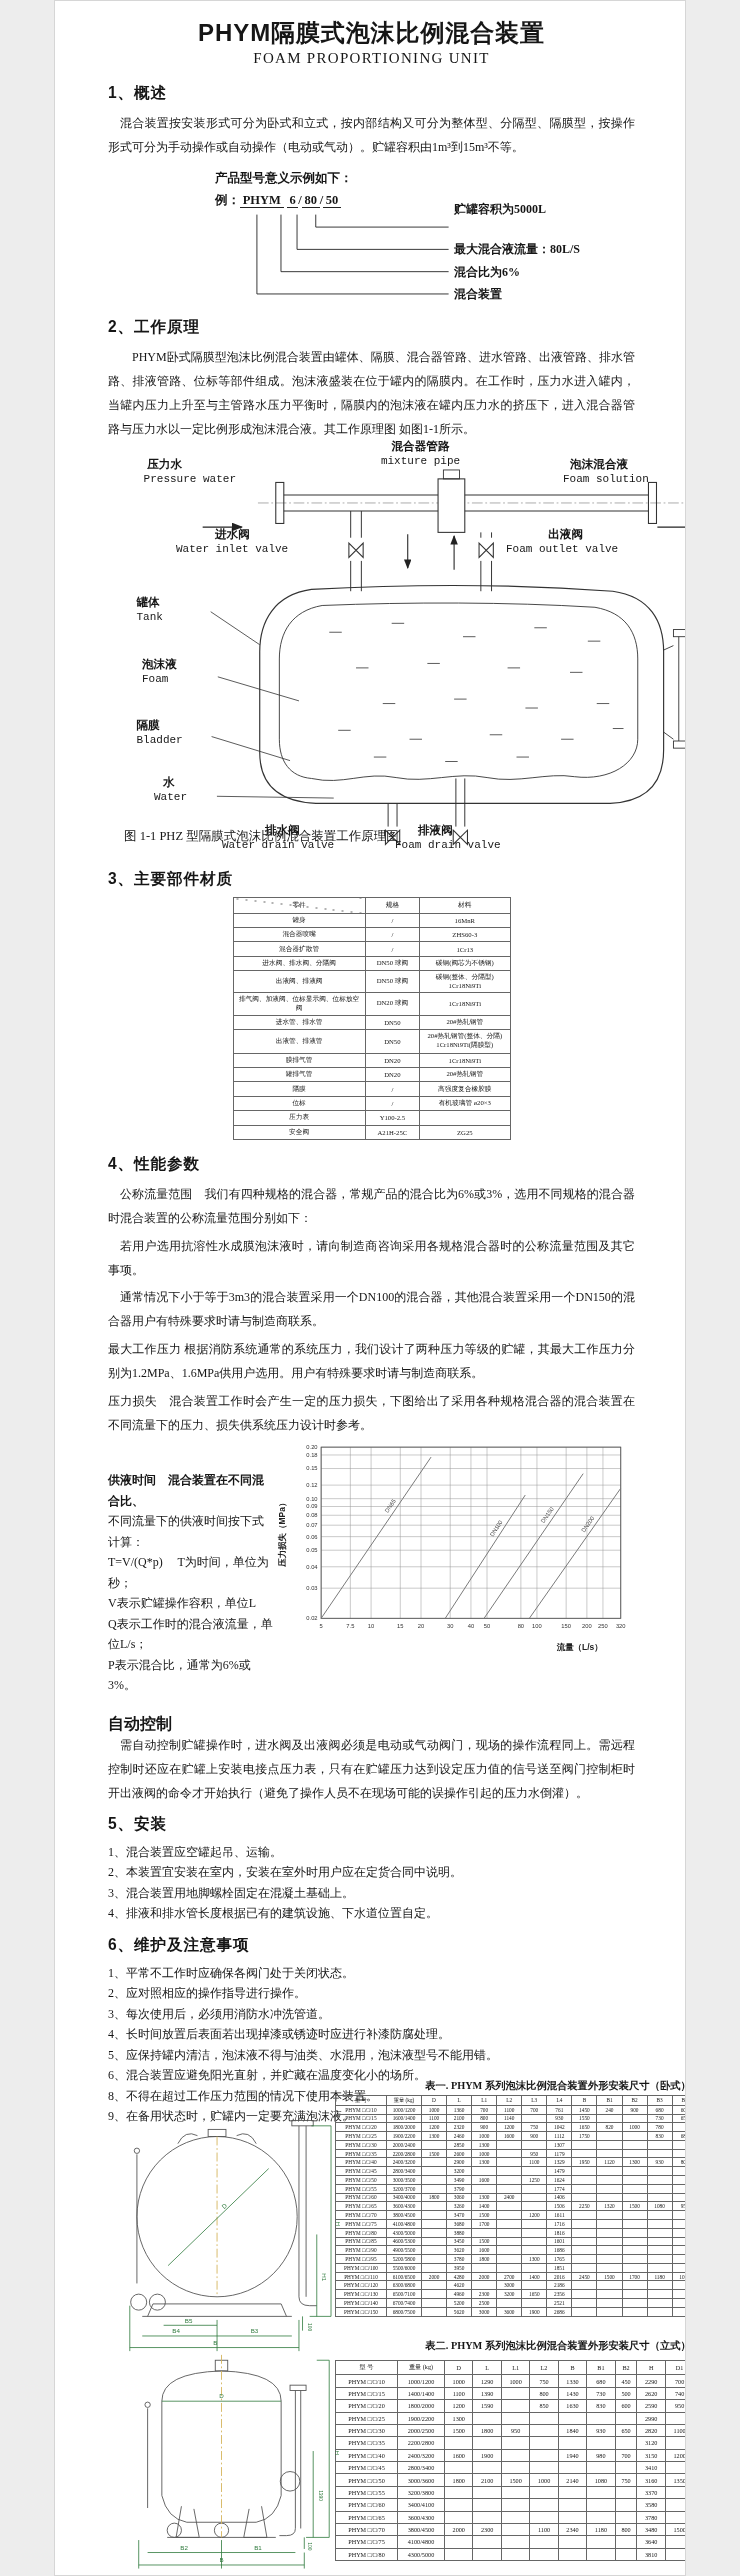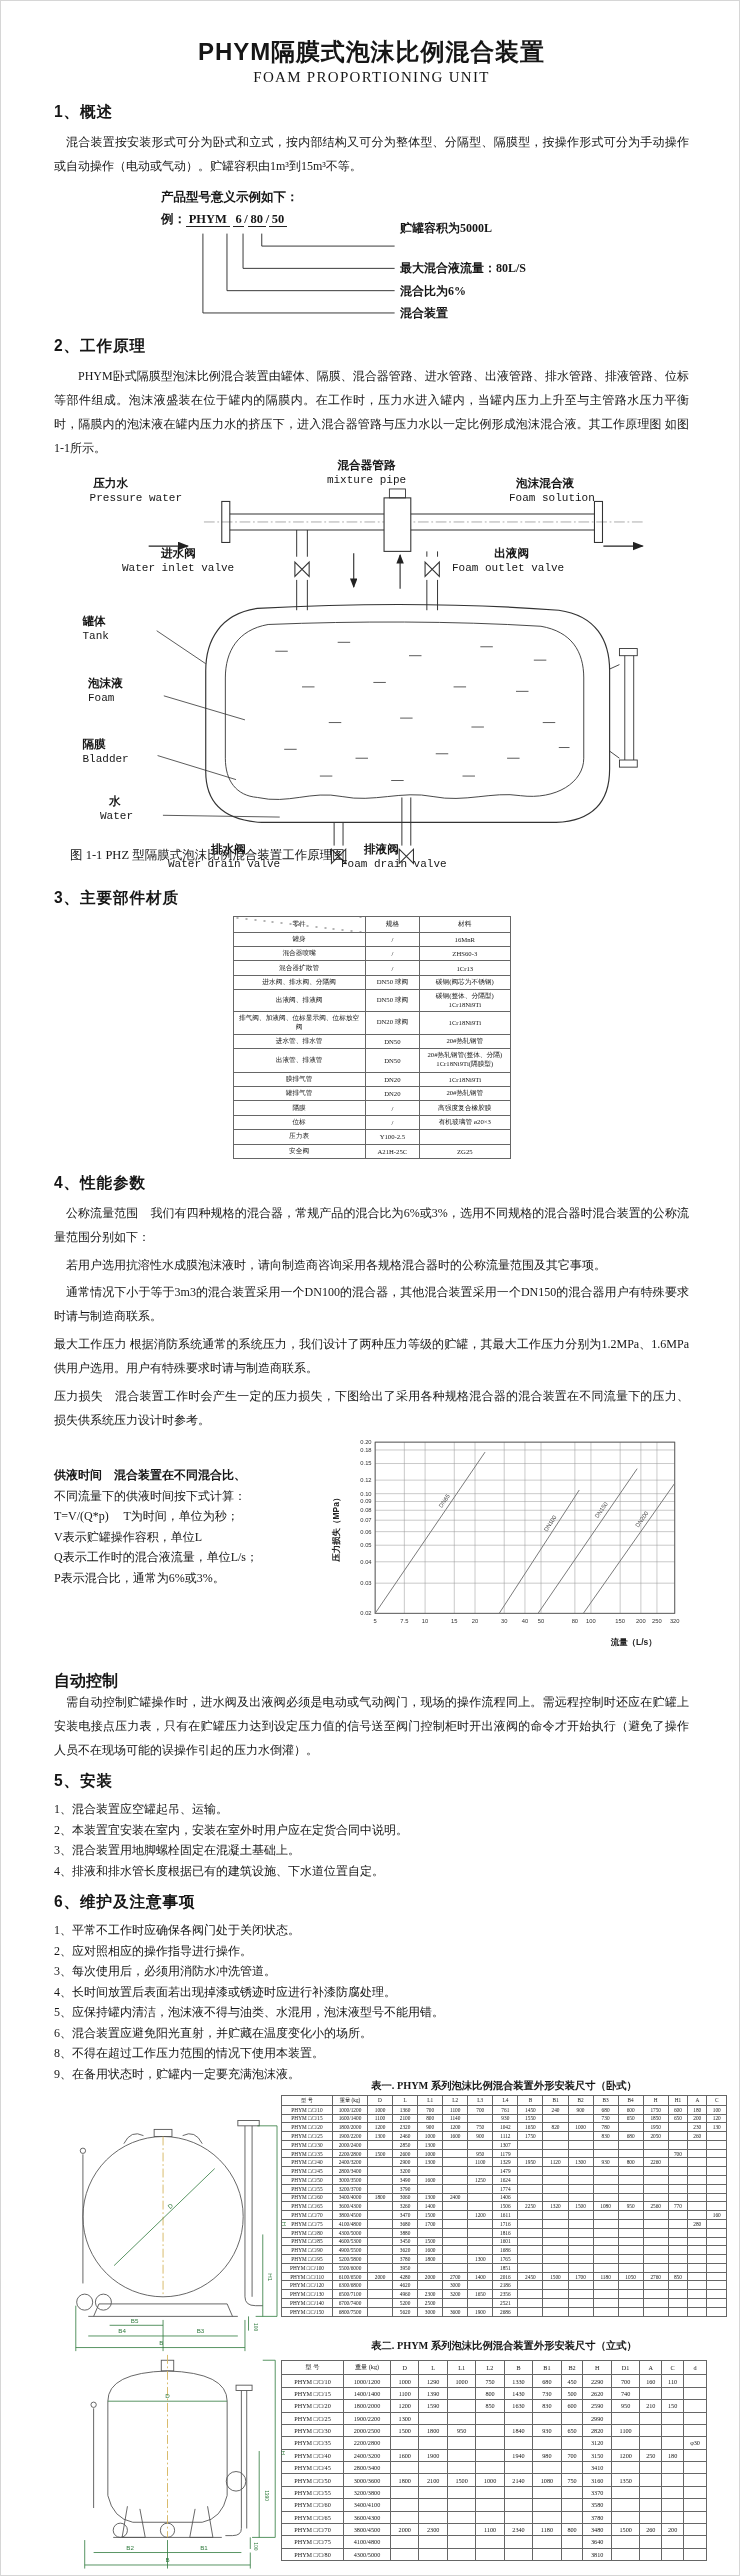--- a/index.html
+++ b/index.html
@@ -1,17 +1,17 @@
 <!DOCTYPE html>
 <html style="font-size:14.3px"><head>
 <meta charset="utf-8">
 <style>
   html,body{margin:0;padding:0;background:#ededed;}
-  .page{position:relative;width:740px;height:2576px;margin:0 auto;background:#fff;
-        border:0.9px solid #d6d6d6;box-sizing:border-box;padding:31px 50px 0 53px;
+  .page{position:relative;width:632px;height:2576px;margin:0 auto;background:#fff;
+        border:0.9px solid #d6d6d6;box-sizing:border-box;padding:12px 50px 0 53px;
         font-family:"Liberation Serif",serif;color:#161616;overflow:hidden;}
   h1.title{font-family:"Liberation Sans",sans-serif;font-size:24px;font-weight:bold;
         text-align:center;margin:3.6px 0 1.8px;letter-spacing:0.9px;}
   .subtitle{font-size:15px;text-align:center;letter-spacing:1.3px;margin-bottom:14.3px;}
   h2.sec{font-family:"Liberation Sans",sans-serif;font-size:15.6px;font-weight:bold;
         margin:12.5px 0 7.1px;letter-spacing:0.9px;}
   .body-p{font-size:12px;line-height:24px;text-align:justify;margin:0 0 3.6px;}
   .ti{text-indent:2em;}
   .ti1{text-indent:1em;}
   

